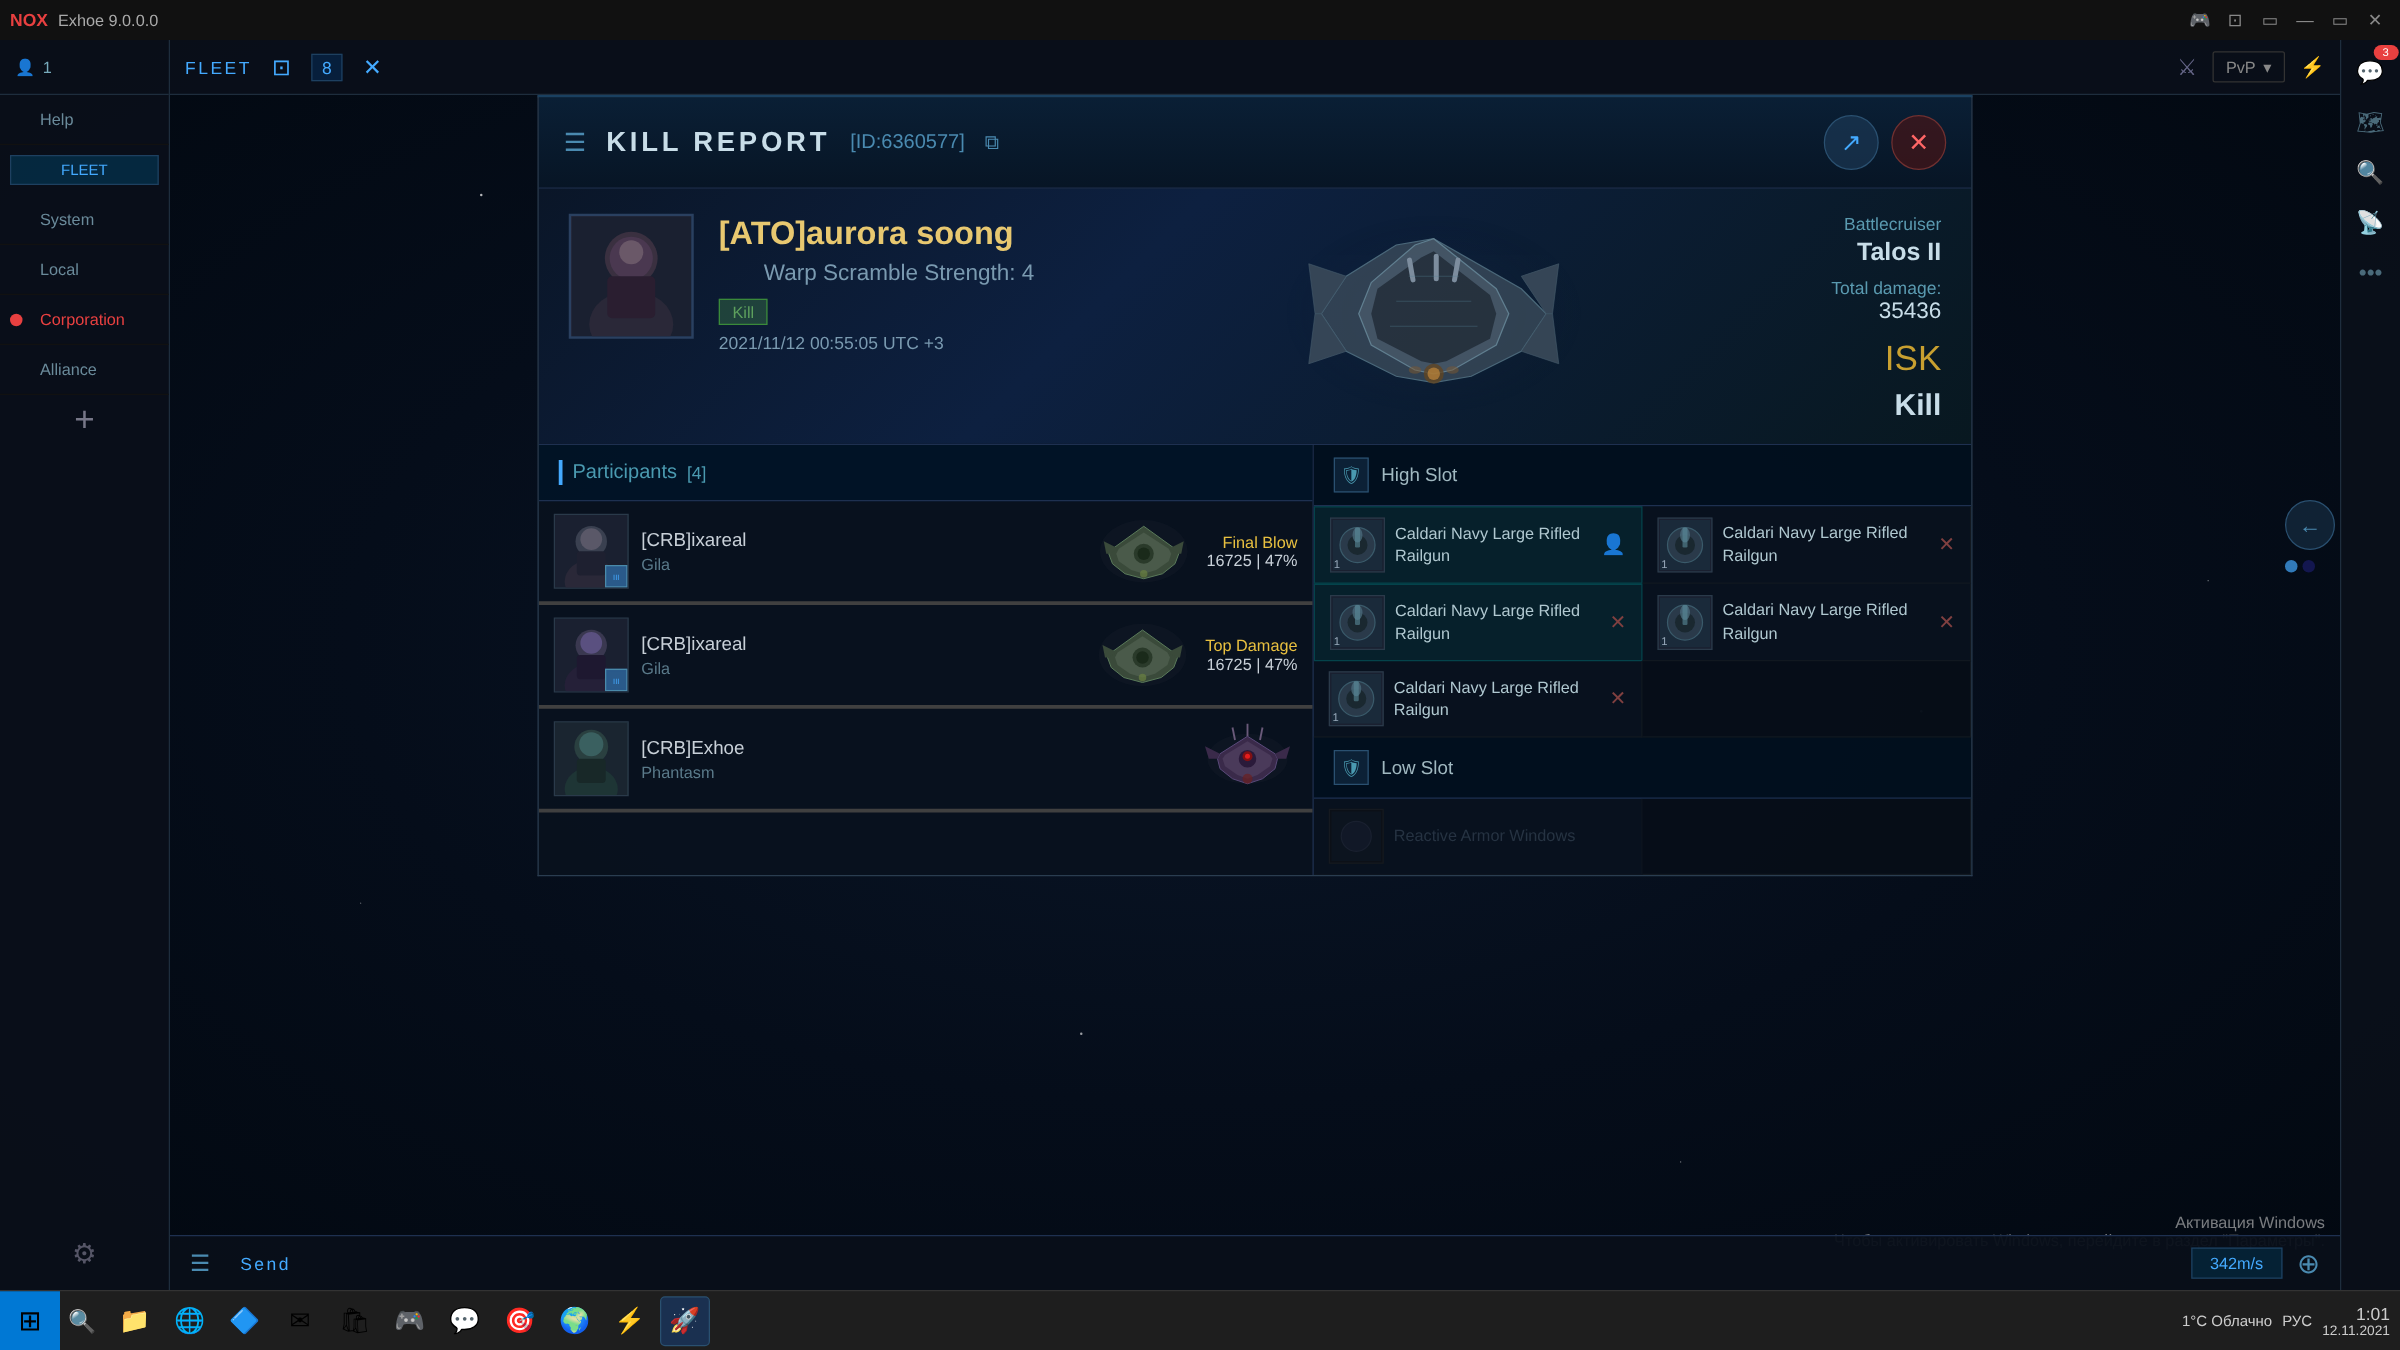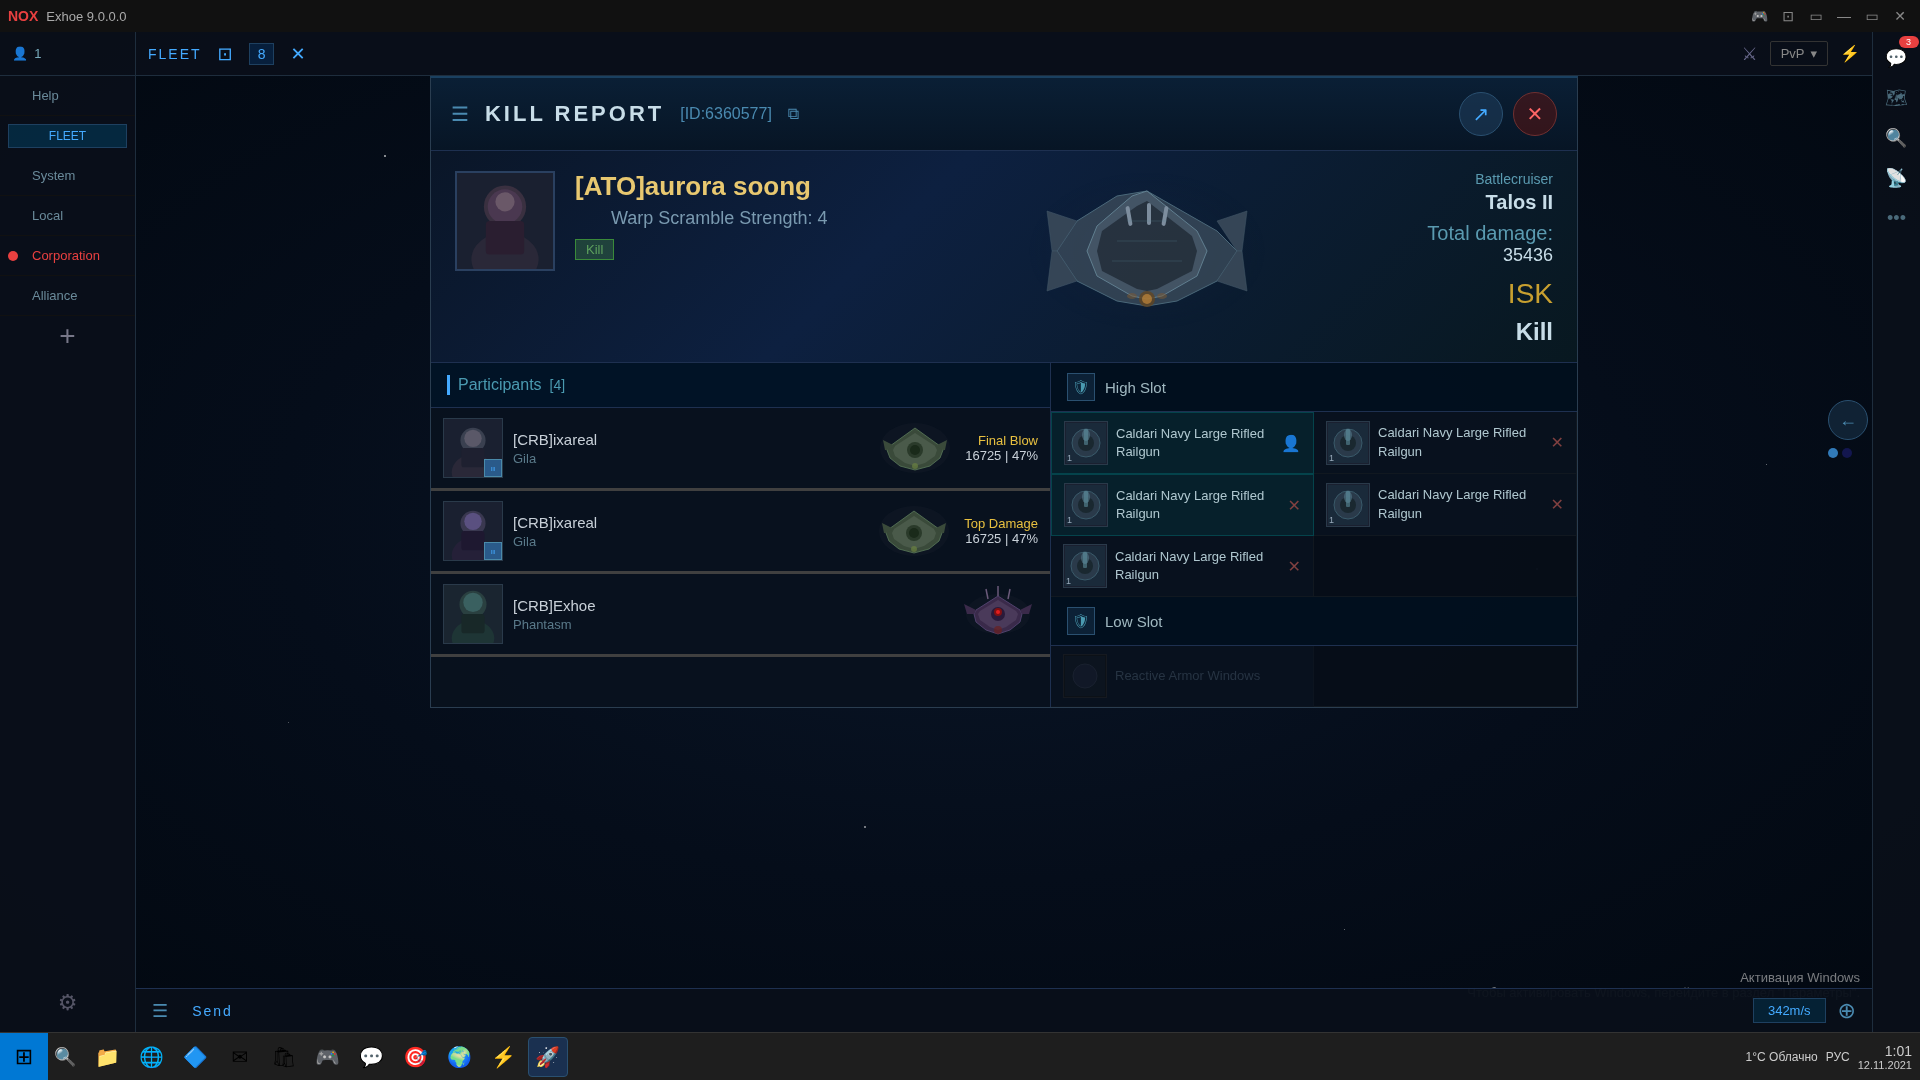--- a/index.html
+++ b/index.html
@@ -455,21 +455,21 @@
       margin-bottom: 4px;
     }
     .ship-name {
       color: #c8dde8;
       font-size: 20px;
       font-weight: bold;
       margin-bottom: 8px;
     }
     .total-dmg-label {
       color: #5a9ab0;
-      font-size: 20px;
+      font-size: 14px;
     }
     .total-dmg-value {
       color: #c8dde8;
       font-size: 18px;
       margin-bottom: 12px;
     }
     .isk-value {
       color: #e8c040;
       font-size: 38px;
       font-weight: bold;
@@ -866,20 +866,21 @@
           <circle cx="50" cy="35" r="18" fill="#4a3850"></circle>
           <circle cx="50" cy="30" r="10" fill="#6a5868"></circle>
           <rect x="30" y="50" width="40" height="35" rx="4" fill="#2a1e30"></rect>
         </svg>
       </div>
 
       <div class="victim-info">
         <div class="victim-name">[ATO]aurora soong</div>
         <div class="victim-detail">Warp Scramble Strength: 4</div>
         <div class="kill-tag">Kill</div>
+        <div class="kill-time">2021/11/12 00:55:05 UTC +3</div>
       </div>
 
       <div class="ship-showcase">
         <svg width="300" height="200" viewBox="0 0 300 200" class="ship-svg">
           <defs>
             <radialGradient id="shipGlow" cx="50%" cy="50%" r="50%">
               <stop offset="0%" style="stop-color:#2a4060;stop-opacity:0.3"></stop>
               <stop offset="100%" style="stop-color:#0a1428;stop-opacity:0"></stop>
             </radialGradient>
           </defs>

